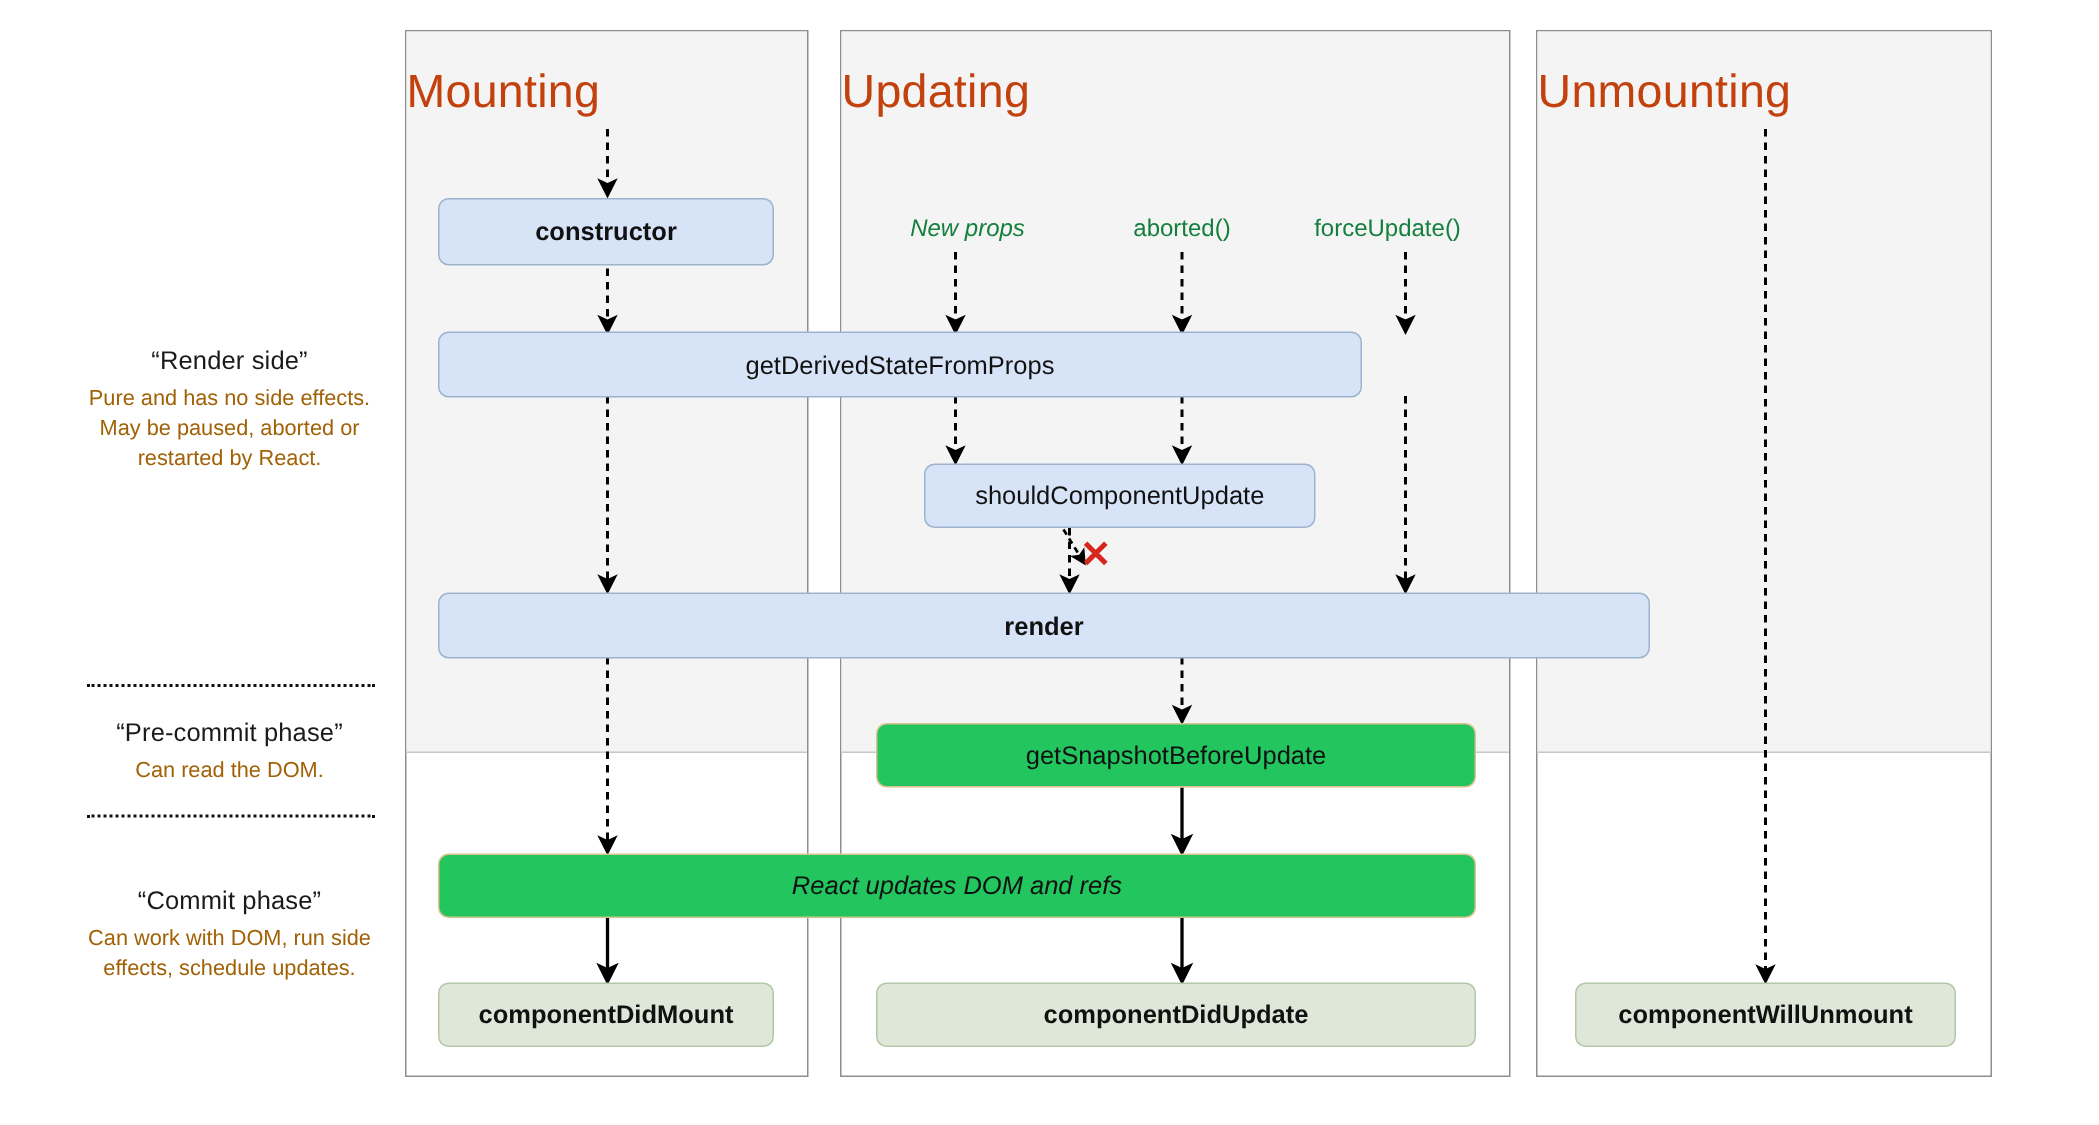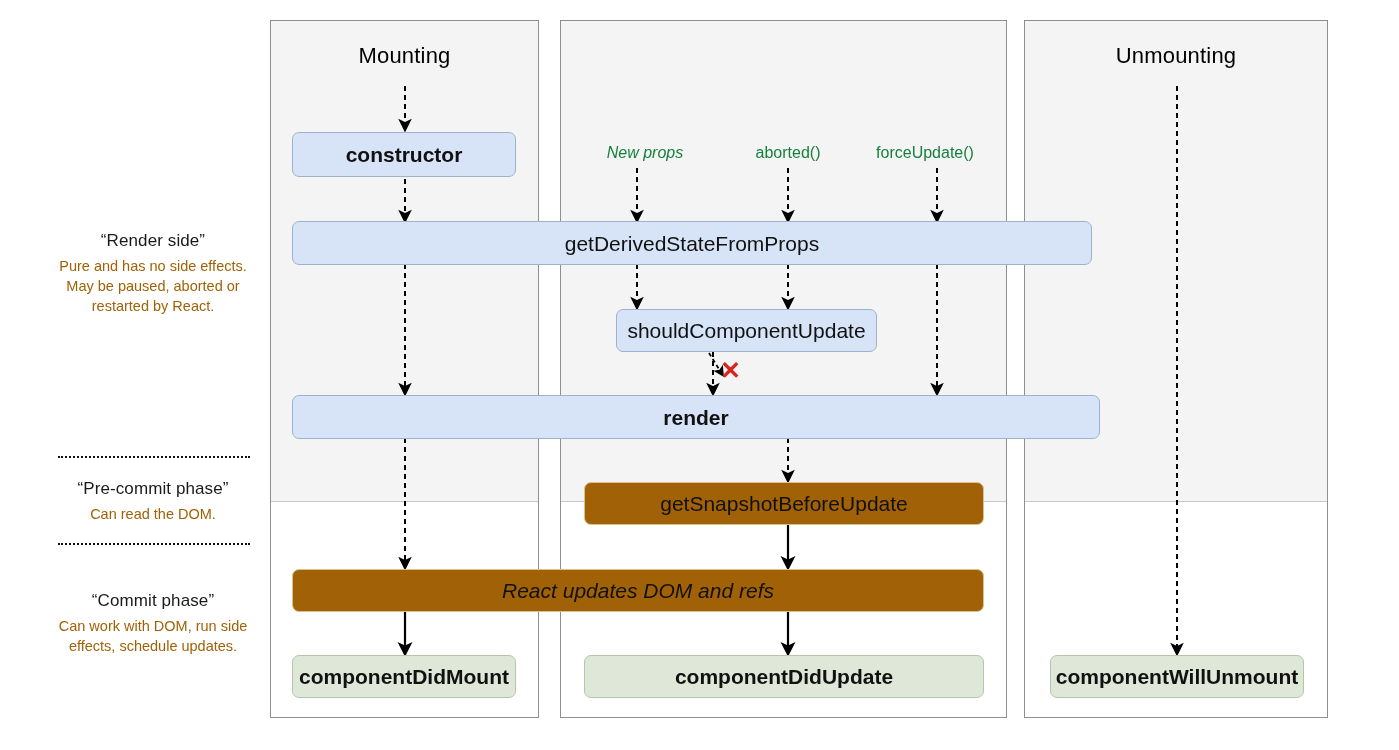--- a/index.html
+++ b/index.html
@@ -65,24 +65,23 @@
     height: 481px;
     background: #f4f4f4;
     border-bottom: 1.2px solid #c8c8c8;
     box-sizing: border-box;
   }
   .col-title {
     position: absolute;
     top: 22px;
     left: 0;
     right: 0;
-    text-align: center;
-    font-size: 22px;
+    font-size: 31px;
     font-weight: 400;
-    color: #000000;
+    color: #c2410c;
     letter-spacing: .2px;
   }
 
   #col-mounting  { left: 270px;  width: 269px; }
   #col-updating  { left: 560px;  width: 447px; }
   #col-unmounting{ left: 1024px; width: 304px; }
 
   
   .src-label {
     position: absolute;
@@ -96,27 +95,27 @@
   .src-label.italic { font-style: italic; }
 
   
   .lbox {
     position: absolute;
     box-sizing: border-box;
     border-radius: 7px;
     display: flex;
     align-items: center;
     justify-content: center;
-    font-size: 21px;
+    font-size: 17px;
     line-height: 1;
     color: #111;
     text-align: center;
   }
   .lbox.blue   { background: #d7e4f8; border: 1.2px solid #9db3cd; }
-  .lbox.yellow { background: #a16207; border: 1.2px solid #d9c38d; }
+  .lbox.yellow { background: #22c55e; border: 1.2px solid #d9c38d; }
   .lbox.green  { background: #dfe8d8; border: 1.2px solid #b4c6a8; }
   .lbox.bold   { font-weight: 700; }
   .lbox.italic { font-style: italic; }
 
   
   #arrows {
     position: absolute;
     left: 0; top: 0;
     width: 1399px; height: 750px;
     pointer-events: none;
@@ -146,20 +145,21 @@
     <div class="phase-desc">Can work with DOM, run side effects, schedule updates.</div>
   </div>
 
   <div class="column" id="col-mounting">
     <div class="col-shade"></div>
     <div class="col-title">Mounting</div>
   </div>
 
   <div class="column" id="col-updating">
     <div class="col-shade"></div>
+    <div class="col-title">Updating</div>
   </div>
 
   <div class="column" id="col-unmounting">
     <div class="col-shade"></div>
     <div class="col-title">Unmounting</div>
   </div>
 
   <div class="src-label italic" style="left:645px;">New props</div>
   <div class="src-label" style="left:788px;">aborted()</div>
   <div class="src-label" style="left:925px;">forceUpdate()</div>
@@ -199,21 +199,21 @@
 
     <line x1="788" y1="612" x2="788" y2="652" stroke="#000" stroke-width="2.2" marker-end="url(#ah)"></line>
 
     <line x1="1177" y1="86" x2="1177" y2="652" stroke="#000" stroke-width="2" stroke-dasharray="5,4" marker-end="url(#ah)"></line>
   </svg>
 
   <div style="position:absolute;left:720px;top:358px;font-size:25px;line-height:1;font-weight:700;color:#d6261e;">✕</div>
 
   <div class="lbox blue bold" style="left:292px; top:132px; width:224px; height:45px;">constructor</div>
 
-  <div class="lbox blue" style="left:292px; top:221px; width:800px; height:44px;">getDerivedStateFromProps</div>
+  <div class="lbox blue" style="left:292px; top:221px; width:616px; height:44px;">getDerivedStateFromProps</div>
 
   <div class="lbox blue" style="left:616px; top:309px; width:261px; height:43px;">shouldComponentUpdate</div>
 
   <div class="lbox blue bold" style="left:292px; top:395px; width:808px; height:44px;">render</div>
 
   <div class="lbox yellow" style="left:584px; top:482px; width:400px; height:43px;">getSnapshotBeforeUpdate</div>
 
   <div class="lbox yellow italic" style="left:292px; top:569px; width:692px; height:43px;text-align:right;">React updates DOM and refs</div>
 
   <div class="lbox green bold" style="left:292px; top:655px; width:224px; height:43px;">componentDidMount</div>

